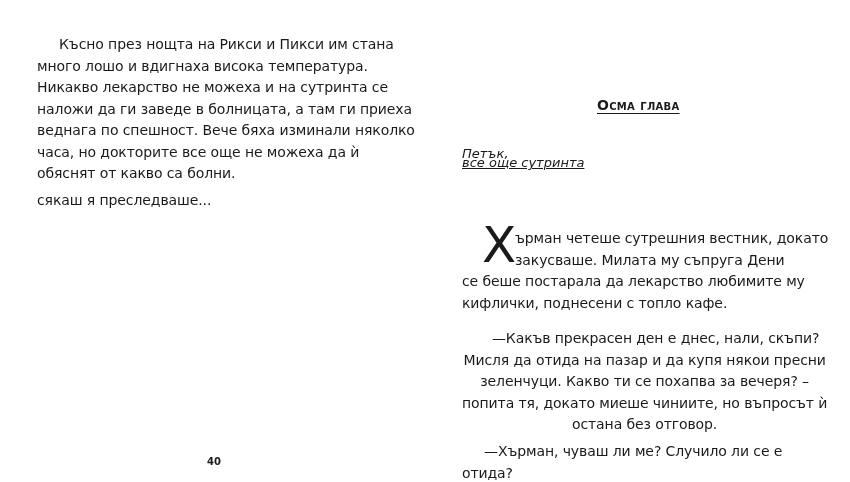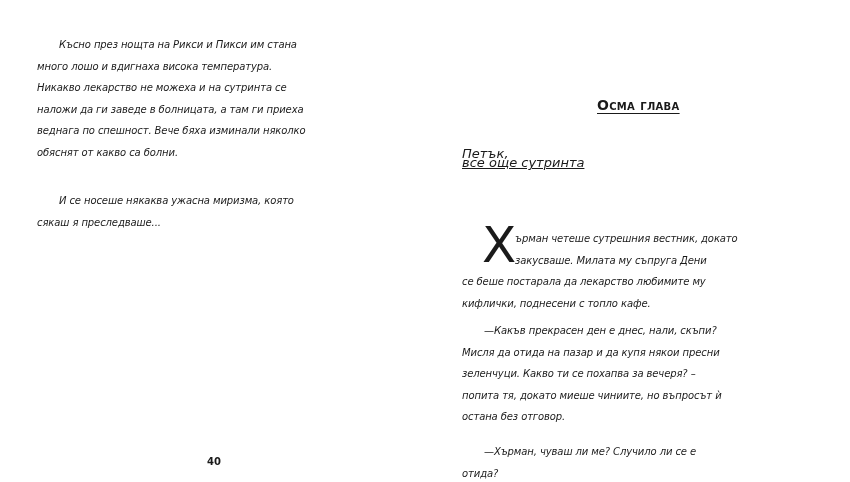--- a/index.html
+++ b/index.html
@@ -1,64 +1,64 @@
 <!DOCTYPE html>
 <html><head>
   <meta charset="utf-8">
   <style>
     html, body { margin: 0; padding: 0; background: #ffffff; }
     body { width: 850px; height: 482px; position: relative; overflow: hidden;
       font-family: "DejaVu Sans", sans-serif; color: #1a1a1a; }
     .page { position: absolute; top: 0; height: 482px; width: 425px; }
     .page.left { left: 0; }
     .page.right { left: 425px; margin-top: 36px; }
-    .para { position: absolute; font-size: 10px; line-height: 21.5px; margin: 0; letter-spacing: -0.1px; font-style: italic; }
+    .para { position: absolute; font-size: 14px; line-height: 21.5px; margin: 0; letter-spacing: -0.1px; }
     .para .line { display: block; white-space: nowrap; }
     .page-num { position: absolute; top: 456px; font-size: 10px; font-weight: bold; }
     .chapter-title { position: absolute; top: 61px; left: 172px; font-size: 14px; font-weight: bold;
       font-variant: small-caps; text-decoration: underline; text-underline-offset: 3px;
       letter-spacing: 0.3px; }
     .date-line { position: absolute; left: 37px; font-style: italic; font-size: 13px; line-height: 21.5px; }
     .dropcap { position: absolute; left: 57px; top: 184px; font-size: 50px; line-height: 50px; font-weight: normal; }
   </style>
 </head>
 <body>
 
 <div class="page left">
   <p class="para" style="left:37px; top:34px;">
     <span class="line" style="padding-left:22px;">Късно през нощта на Рикси и Пикси им стана</span>
     <span class="line">много лошо и вдигнаха висока температура.</span>
     <span class="line">Никакво лекарство не можеха и на сутринта се</span>
     <span class="line">наложи да ги заведе в болницата, а там ги приеха</span>
     <span class="line">веднага по спешност. Вече бяха изминали няколко</span>
+    <span class="line">часа, но докторите все още не можеха да ѝ</span>
     <span class="line">обяснят от какво са болни.</span>
   </p>
   <p class="para" style="left:37px; top:190px;">
-    <span class="line" style="padding-left:22px;">И се носеше някаква ужасна миризма, която</span>
     <span class="line">сякаш я преследваше...</span>
   </p>
   <div class="page-num" style="left:207px;">40</div>
 </div>
 
 <div class="page right">
   <div class="chapter-title">Осма глава</div>
 
   <div class="date-line" style="top:107px;">Петък,</div>
   <div class="date-line" style="top:116px;text-decoration:underline;">все още сутринта</div>
 
   <div class="dropcap">Х</div>
 
   <p class="para" style="left:37px; top:192px;">
     <span class="line" style="padding-left:53px;">ърман четеше сутрешния вестник, докато</span>
     <span class="line" style="padding-left:53px;">закусваше. Милата му съпруга Дени</span>
     <span class="line">се беше постарала да лекарство любимите му</span>
     <span class="line">кифлички, поднесени с топло кафе.</span>
   </p>
 
-  <p class="para" style="left:37px; top:284px;">
+  <p class="para" style="left:37px; top:292px;text-align:center;">
     <span class="line" style="padding-left:22px;">—Какъв прекрасен ден е днес, нали, скъпи?</span>
     <span class="line">Мисля да отида на пазар и да купя някои пресни</span>
     <span class="line">зеленчуци. Какво ти се похапва за вечеря? –</span>
     <span class="line">попита тя, докато миеше чиниите, но въпросът ѝ</span>
     <span class="line">остана без отговор.</span>
   </p>
 
   <p class="para" style="left:37px; top:405px;">
     <span class="line" style="padding-left:22px;">—Хърман, чуваш ли ме? Случило ли се е</span>
     <span class="line">отида?</span>

